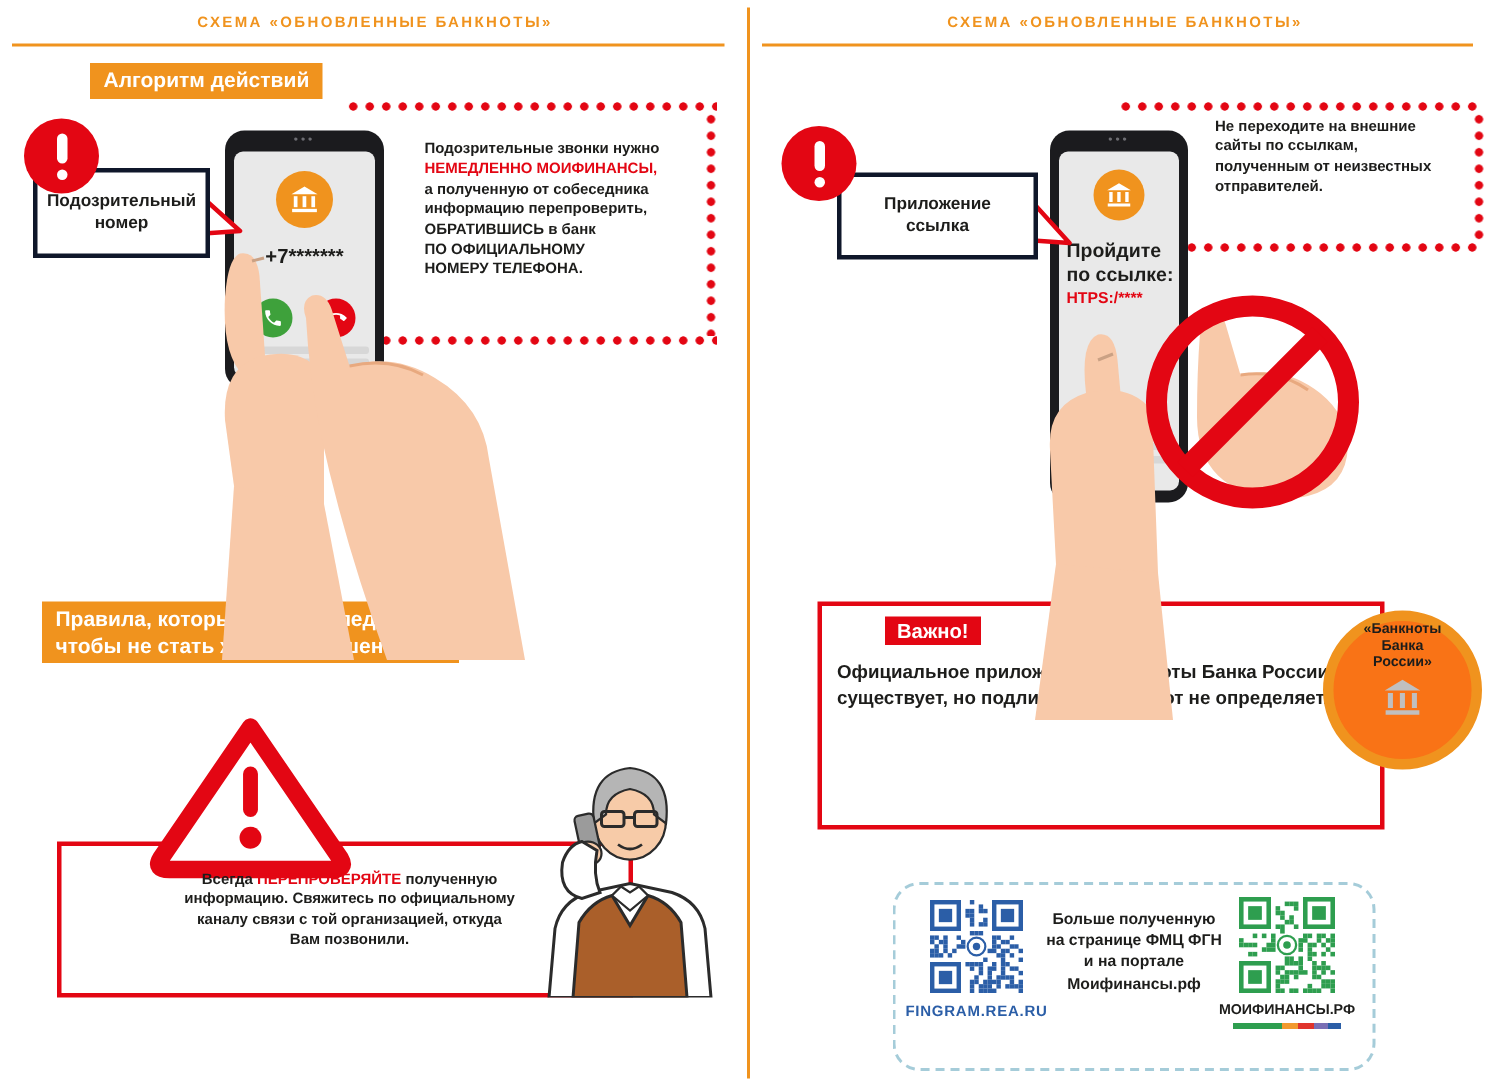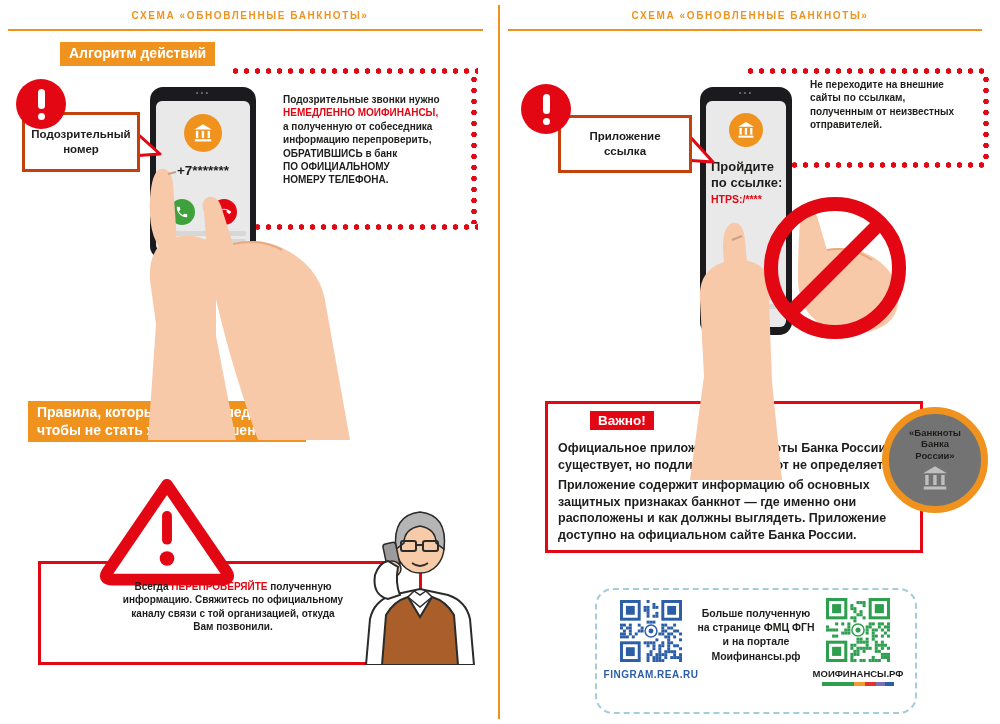--- a/index.html
+++ b/index.html
@@ -5,21 +5,21 @@
   html,body{margin:0;padding:0;background:#ffffff;}
   #poster{position:relative;width:1000px;height:724px;background:#fff;overflow:hidden;
           font-family:"Liberation Sans","DejaVu Sans",sans-serif;color:#1D1D1B;}
   .abs{position:absolute;}
   .hdr{width:500px;text-align:center;font-size:10px;font-weight:bold;letter-spacing:1.6px;color:#F0931E;}
   .hdr-line{height:2px;background:#F0931E;}
   .obadge{background:#F0931E;color:#fff;font-weight:bold;font-size:14px;padding:3px 9px;line-height:1.25;}
   .warn-circle{width:50px;height:50px;border-radius:50%;background:#E30613;z-index:7;}
   .excl-bar{position:absolute;left:21.5px;top:10px;width:7px;height:20px;border-radius:3.5px;background:#fff;}
   .excl-dot{position:absolute;left:21.5px;top:34px;width:7px;height:7px;border-radius:50%;background:#fff;}
-  .bubble{background:#fff;border:3px solid #c2410c;z-index:6;display:flex;align-items:center;justify-content:center;
+  .bubble{background:#fff;border:3px solid #0f172a;z-index:6;display:flex;align-items:center;justify-content:center;
           text-align:center;font-weight:bold;font-size:11.5px;line-height:1.3;white-space:pre-line;}
   .dot-h{position:absolute;height:6px;background-image:radial-gradient(circle closest-side,#E30613 85%,transparent 100%);
          background-size:11px 6px;background-repeat:repeat-x;z-index:0;}
   .dot-v{position:absolute;width:6px;background-image:radial-gradient(circle closest-side,#E30613 85%,transparent 100%);
          background-size:6px 11px;background-repeat:repeat-y;z-index:0;}
   .note{font-size:10px;font-weight:bold;line-height:1.34;white-space:pre-line;z-index:2;}
   .run-dark{color:#1D1D1B;} .run-red{color:#E30613;}
   .phone{background:#1b1b1e;border-radius:13px;z-index:2;}
   .screen{position:absolute;left:6px;right:6px;top:14px;bottom:8px;background:#E9E9E9;border-radius:6px;overflow:hidden;}
   .cam-dots{position:absolute;top:2px;width:100%;text-align:center;color:#6d6d72;font-size:8px;letter-spacing:2px;line-height:1;}
@@ -188,23 +188,22 @@
   </div>
   <svg class="abs" style="left:684px;top:126px;z-index:5;" width="32" height="44" viewBox="0 0 32 44">
     <polygon points="0,4 29,36 0,34" fill="#fff" stroke="#E30613" stroke-width="3" stroke-linejoin="round"></polygon>
   </svg>
   <div class="abs bubble" style="left:558px;top:115px;width:128px;height:52px;">Приложение
 ссылка</div>
 
   <div class="abs redbox" style="left:545px;top:401px;width:372px;height:146px;"></div>
   <div class="abs rbadge" style="left:558px;top:411px;margin-left:32px;">Важно!</div>
   <div class="abs ptext" style="left:558px;top:440px;width:348px;">Официальное приложение «Банкноты Банка России» существует, но подлинность банкнот не определяет.</div>
-  <div class="abs ptext" style="left:558px;top:477px;width:348px;">Приложение содержит информацию об основных защитных признаках банкнот — где именно они расположены и как должны выглядеть. Приложение доступно на официальном сайте Банка России.</div>
-
-  <div class="abs" style="left:882px;top:407px;width:92px;height:92px;border:7px solid #F0931E;border-radius:50%;background:#737373;z-index:3;display:flex;flex-direction:column;align-items:center;justify-content:center;">
+
+  <div class="abs" style="left:882px;top:407px;width:92px;height:92px;border:7px solid #F0931E;border-radius:50%;background:#f97316;z-index:3;display:flex;flex-direction:column;align-items:center;justify-content:flex-start;">
     <div style="font-size:9.5px;font-weight:bold;line-height:1.18;text-align:center;white-space:pre-line;">«Банкноты
 Банка
 России»</div>
     <svg width="34" height="30" viewBox="0 0 24 24" fill="#c0bfbf" style="margin-top:2px;">
         <path d="M12 2.5 L21.5 8.2 L2.5 8.2 Z"></path>
         <rect x="4.2" y="9.6" width="2.7" height="8"></rect>
         <rect x="10.6" y="9.6" width="2.7" height="8"></rect>
         <rect x="17" y="9.6" width="2.7" height="8"></rect>
         <rect x="3" y="18.8" width="18" height="2.4"></rect>
       </svg>

